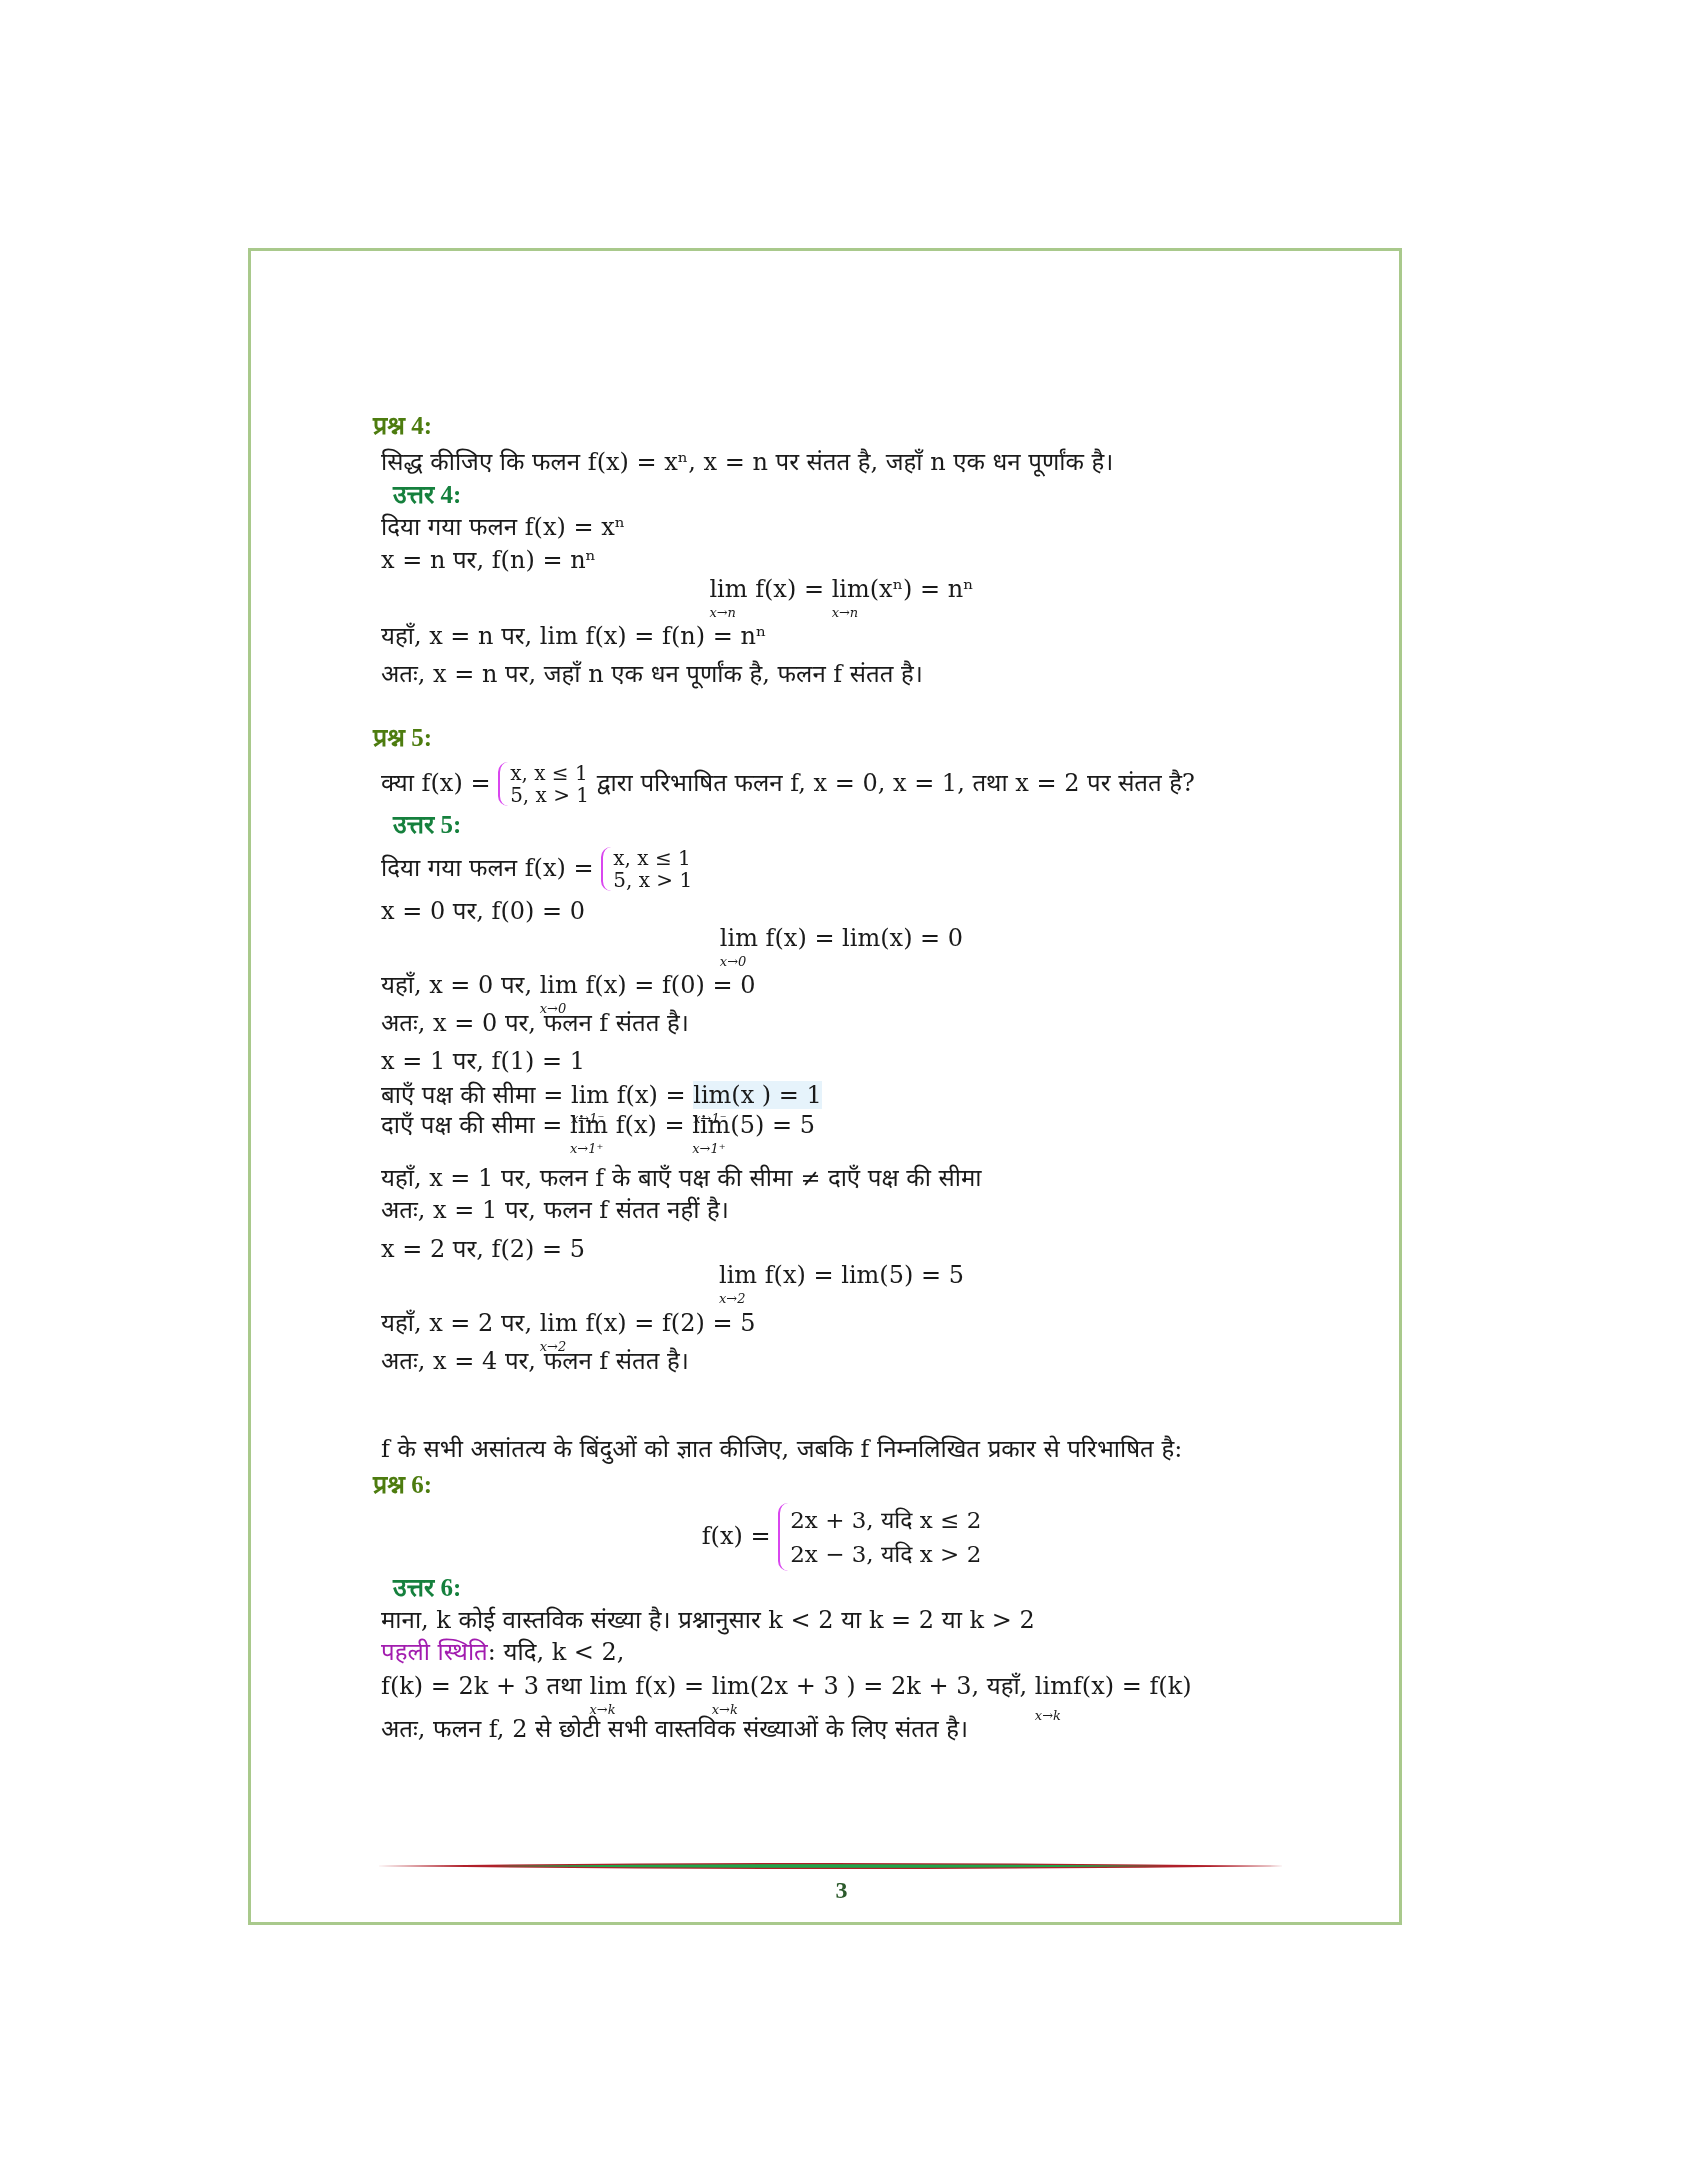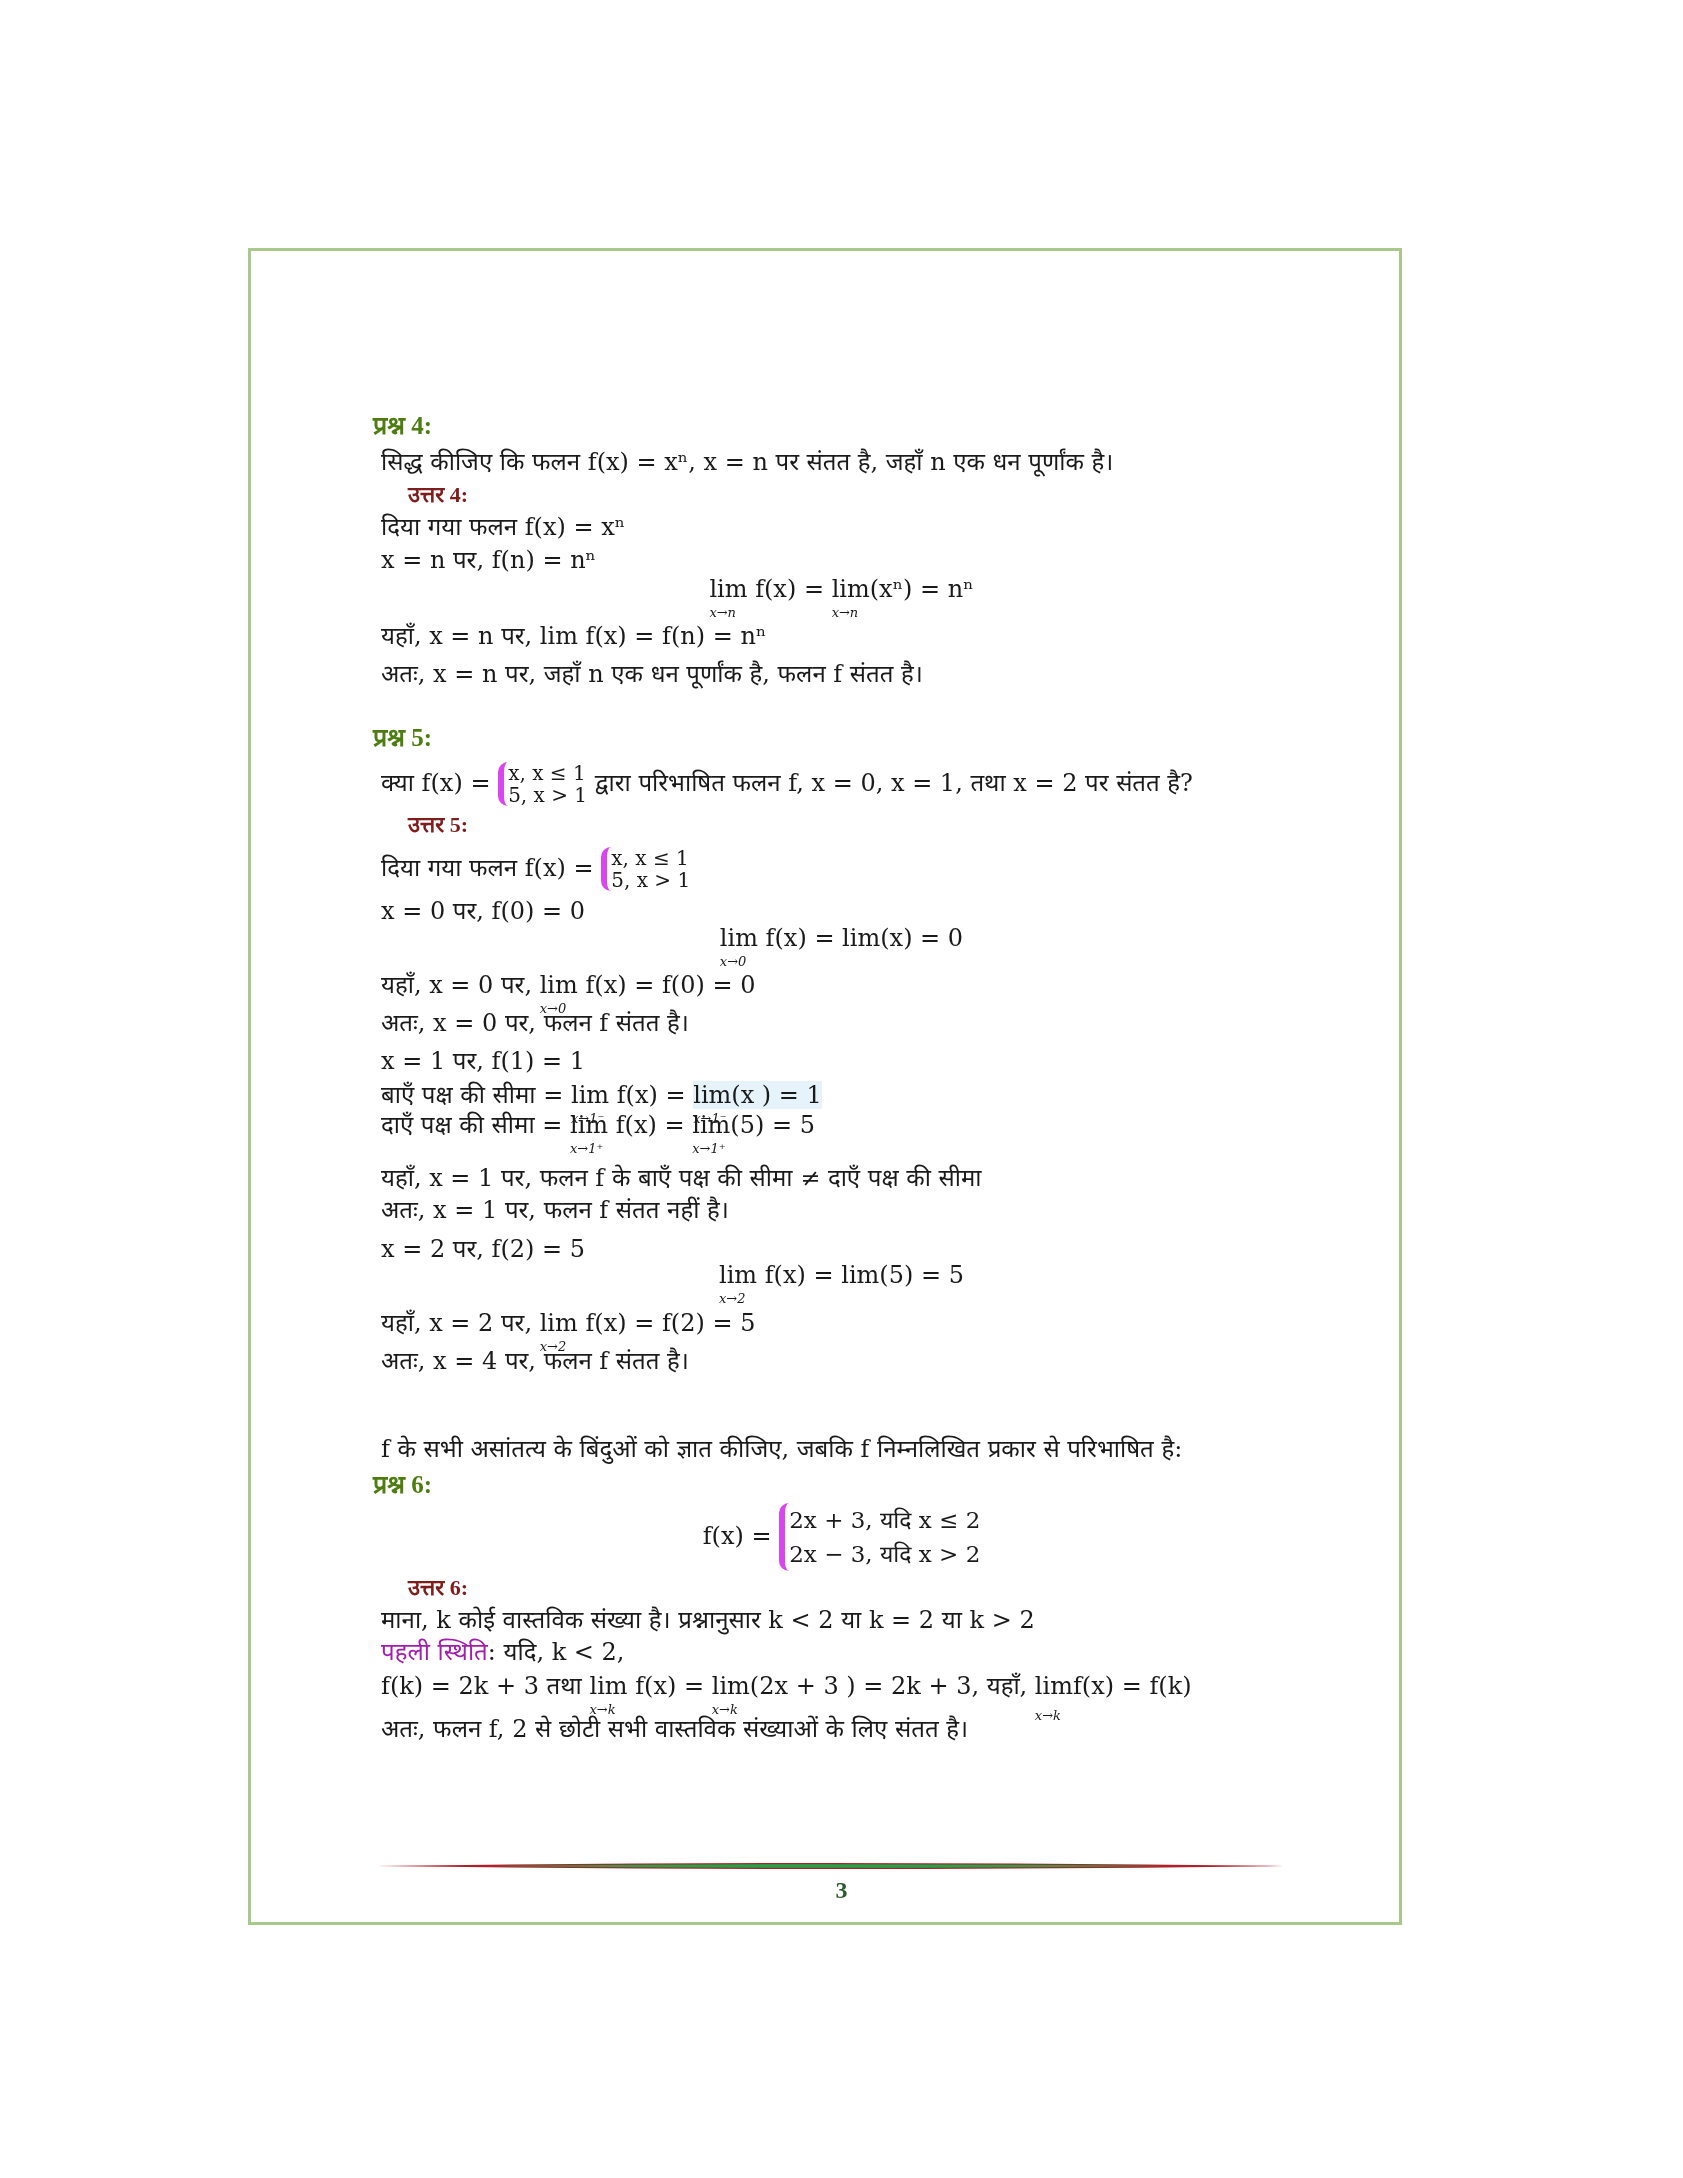--- a/index.html
+++ b/index.html
@@ -2,27 +2,27 @@
 <html><head>
 <meta charset="utf-8">
 <style>
   html, body { margin:0; padding:0; background:#ffffff; }
   body { width:1683px; height:2178px; position:relative; overflow:hidden;
          font-family: "DejaVu Serif", "Liberation Serif", serif; color:#1a1a1a; }
   .frame { position:absolute; left:248px; top:248px; width:1154px; height:1677px;
            border:3px solid #a9c98c; box-sizing:border-box; }
   .ln { position:absolute; left:381px; font-size:24px; line-height:30px; white-space:nowrap; }
   .h-q { left:373px; color:#4d7c0f; font-weight:bold; font-size:25px; font-family:"Liberation Serif", serif; }
-  .h-a { left:408px; color:#7f1d1d; font-weight:bold; font-size:22px; font-family:"Liberation Serif", serif; }
+  .h-a { left:393px; color:#15803d; font-weight:bold; font-size:25px; font-family:"Liberation Serif", serif; }
   .case { color:#a21caf; }
   .lim { display:inline-block; position:relative; text-align:center; vertical-align:baseline; font-style:normal; }
   .lim .sub { position:absolute; left:0; right:-14px; top:24px; font-size:13px; font-style:italic; white-space:nowrap; text-align:left; }
   .center { left:0; width:1683px; text-align:center; }
-  .pw { display:inline-block; vertical-align:middle; border-left:6px solid #d946ef; border-radius:10px 0 0 10px;
-        padding-left:4px; line-height:22px; font-size:20px; text-align:left; }
+  .pw { display:inline-block; vertical-align:middle; border-left:2px solid #d946ef; border-radius:10px 0 0 10px;
+        padding-left:10px; line-height:22px; font-size:20px; text-align:left; }
   .pw.big { line-height:34px; font-size:23px; }
   .rule { position:absolute; left:376px; top:1862px; width:908px; height:8px; }
   .pageno { position:absolute; left:0; width:1683px; top:1877px; text-align:center; font-size:24px;
             font-weight:bold; color:#2b5a2b; font-family:"Liberation Serif", serif; }
   .hl { background:#e6f3fb; }
 </style>
 </head>
 <body>
 
 <div class="frame"></div>

